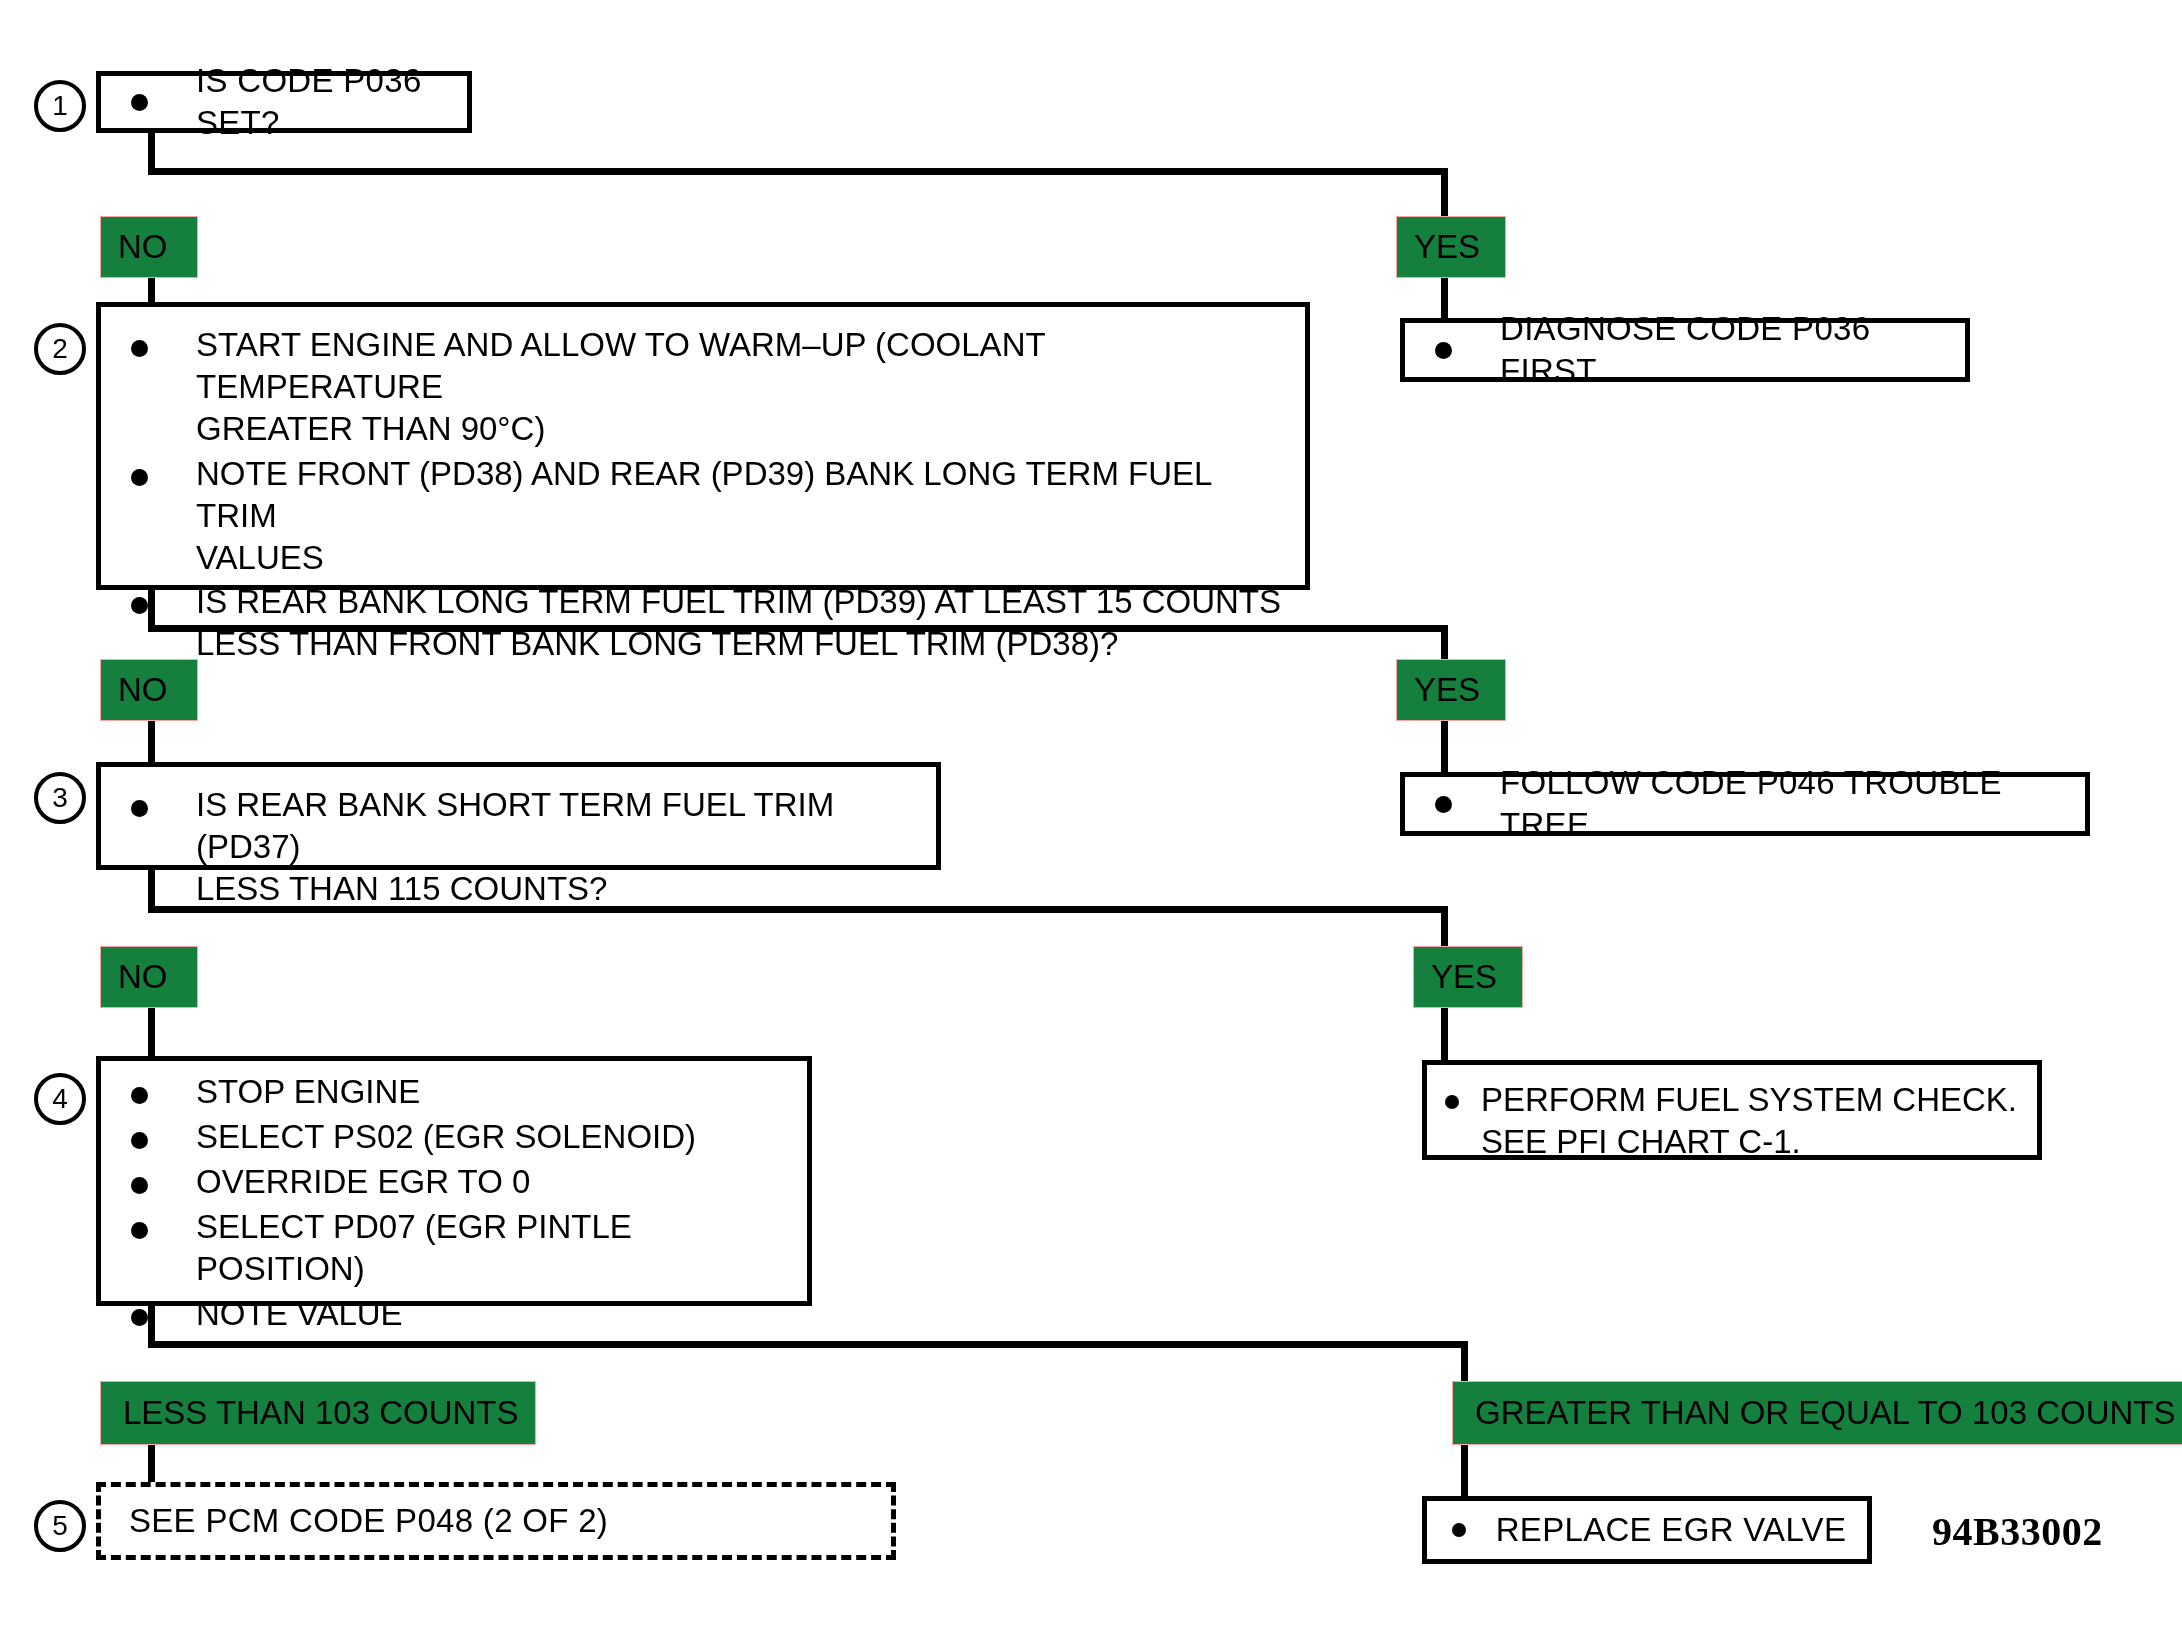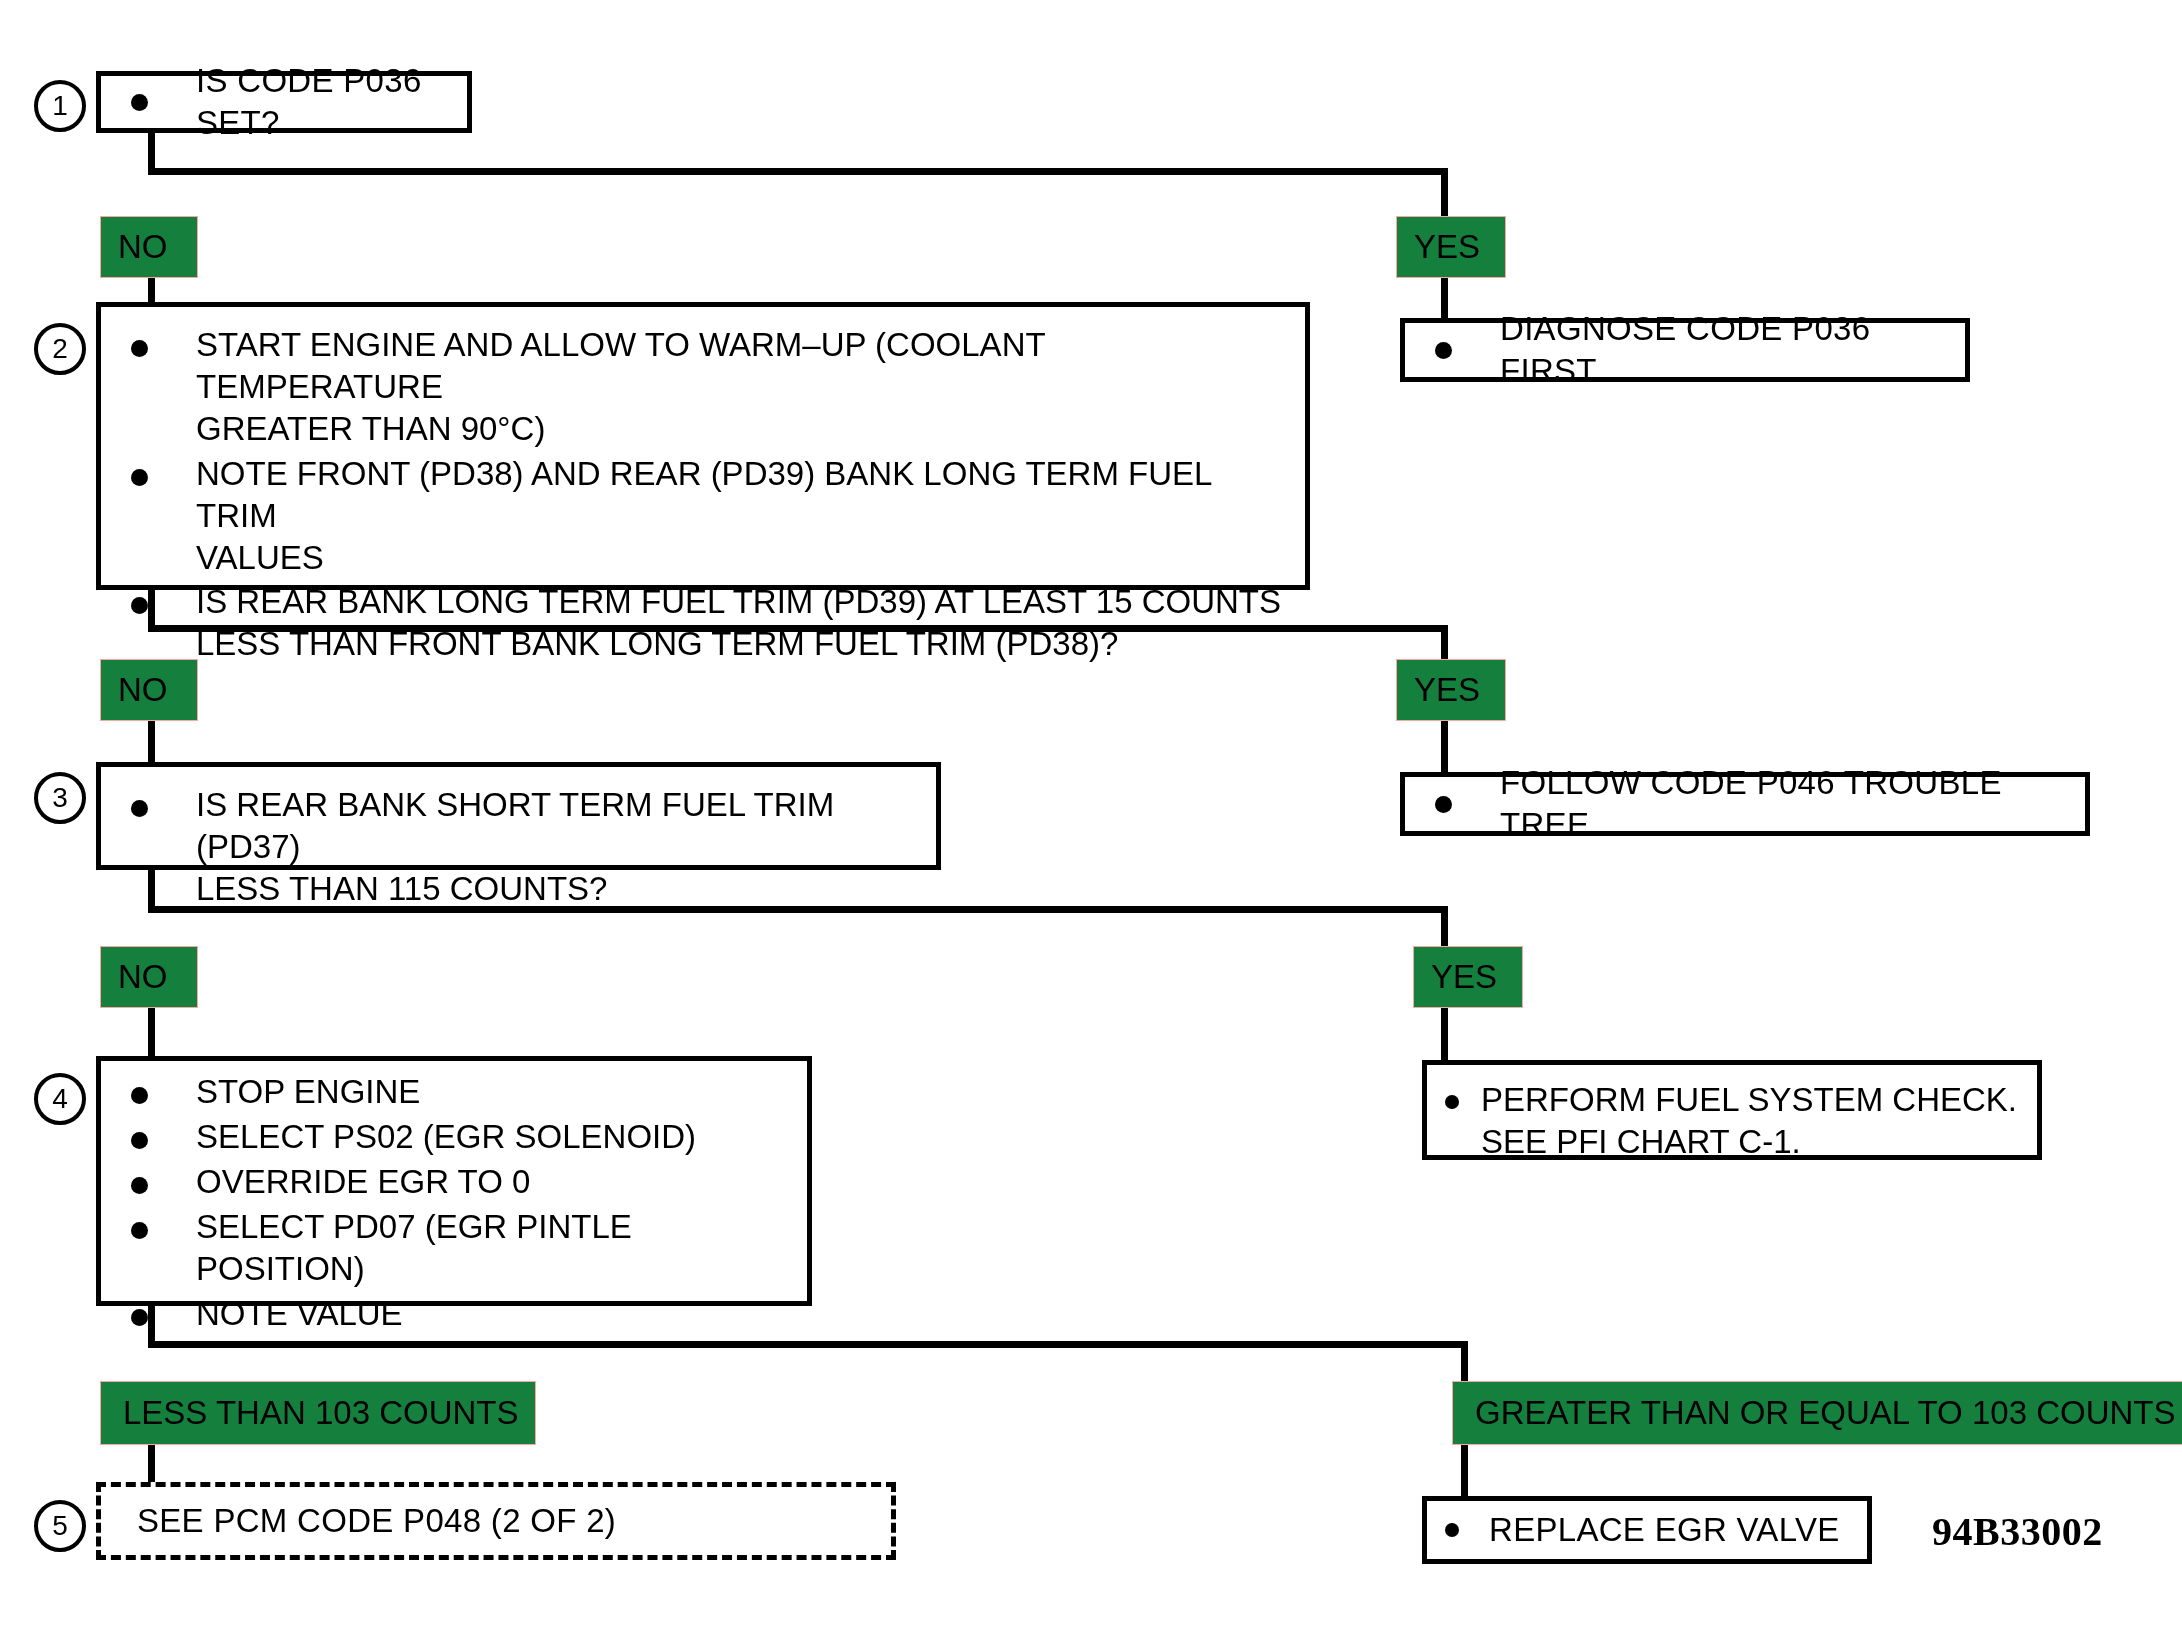--- a/index.html
+++ b/index.html
@@ -40,21 +40,21 @@
     margin-right: 48px;
   }
   .box .txt {
     font-size: 33px;
     letter-spacing: 0.3px;
     line-height: 1.27;
     white-space: pre-line;
     padding-right: 14px;
   }
   .box.plain .txt {
-    margin-left: 36px;
+    margin-left: 28px;
   }
   .label-box {
     position: absolute;
     box-sizing: border-box;
     border: 1px solid #fca5a5;
     background: #15803d;
     display: flex;
     align-items: center;
     justify-content: flex-start;
   }
@@ -259,20 +259,20 @@
   </div>
 
   <div class="vline" style="left:148px; top:1445px; height:40px;"></div>
   <div class="vline" style="left:1461px; top:1445px; height:56px;"></div>
 
   <div class="step-circle" style="left:34px; top:1500px;">5</div>
   <div class="box dashed plain" style="left:96px; top:1482px; width:800px; height:78px;">
     <span class="txt">SEE PCM CODE P048 (2 OF 2)</span>
   </div>
 
-  <div class="box" style="left:1422px; top:1496px; width:450px; height:68px;">
+  <div class="box" style="left:1422px; top:1496px; width:450px; height:68px;justify-content:center;">
     <span class="bullet" style="margin-left:18px;margin-right:30px;width:14px;height:14px;"></span>
     <span class="txt">REPLACE EGR VALVE</span>
   </div>
 
   <div class="code-label" style="left:1932px; top:1508px;">94B33002</div>
 
 </div>
 
 </body></html>

